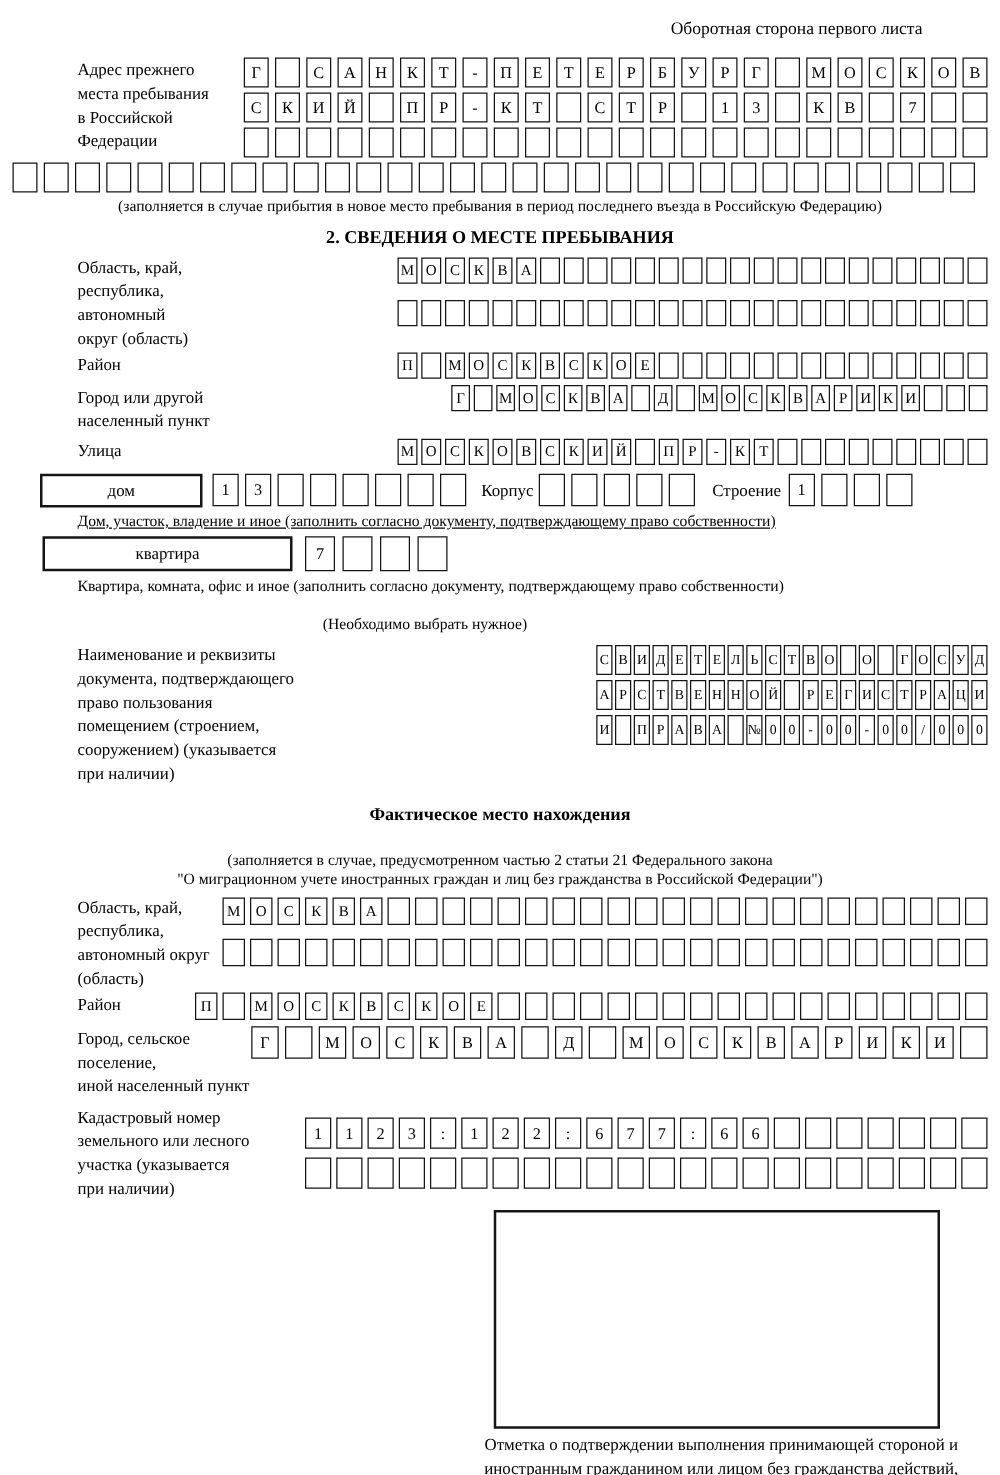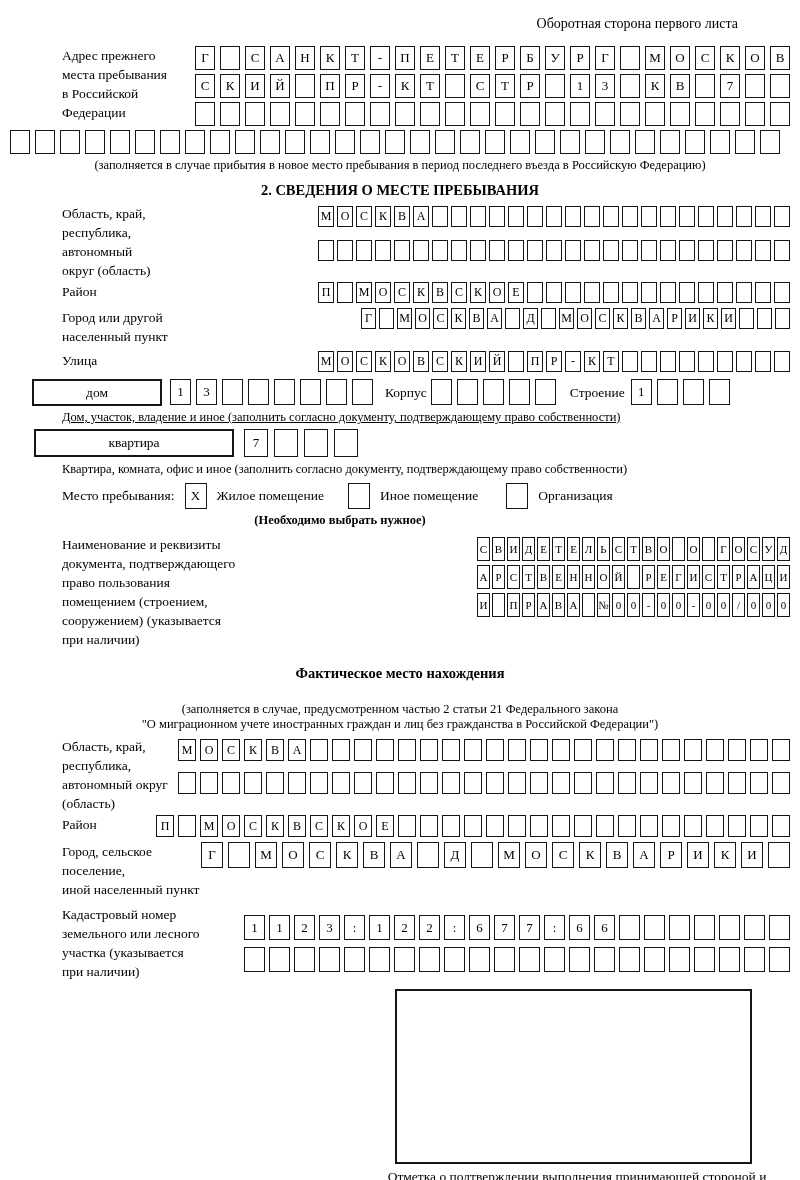--- a/index.html
+++ b/index.html
@@ -386,30 +386,21 @@
     <div class="namebox apt-box">квартира</div>
     <div class="cells c-apt" style="margin-left:10px; margin-right:auto;">
         <span class="cell">7</span>
         <span class="cell"></span>
         <span class="cell"></span>
         <span class="cell"></span>
       </div>
   </div>
   <div class="note" style="text-align:left; padding-left:52px; margin-top:5px;">Квартира, комната, офис и иное (заполнить согласно документу, подтверждающему право собственности)</div>
 
-  <div class="frow frow-center" style="margin-top:6px; padding-left:52px; column-gap:10px;">
-    <div class="inline-lbl">Место пребывания:</div>
-    <span class="cell chk">X</span>
-    <div class="inline-lbl">Жилое помещение</div>
-    <span class="cell chk" style="margin-left:14px;"></span>
-    <div class="inline-lbl">Иное помещение</div>
-    <span class="cell chk" style="margin-left:18px;"></span>
-    <div class="inline-lbl">Организация</div>
-  </div>
-  <div class="note" style="width:420px; margin-left:120px; margin-top:4px;font-weight:bold;">(Необходимо выбрать нужное)</div>
+  <div class="note" style="width:420px; margin-left:120px; margin-top:15px;">(Необходимо выбрать нужное)</div>
 
   <div class="frow" style="margin-top:7px;">
     <div class="lbl lbl-left">
       <div>Наименование и реквизиты</div>
       <div>документа, подтверждающего</div>
       <div>право пользования</div>
       <div>помещением (строением,</div>
       <div>сооружением) (указывается</div>
       <div>при наличии)</div>
     </div>

